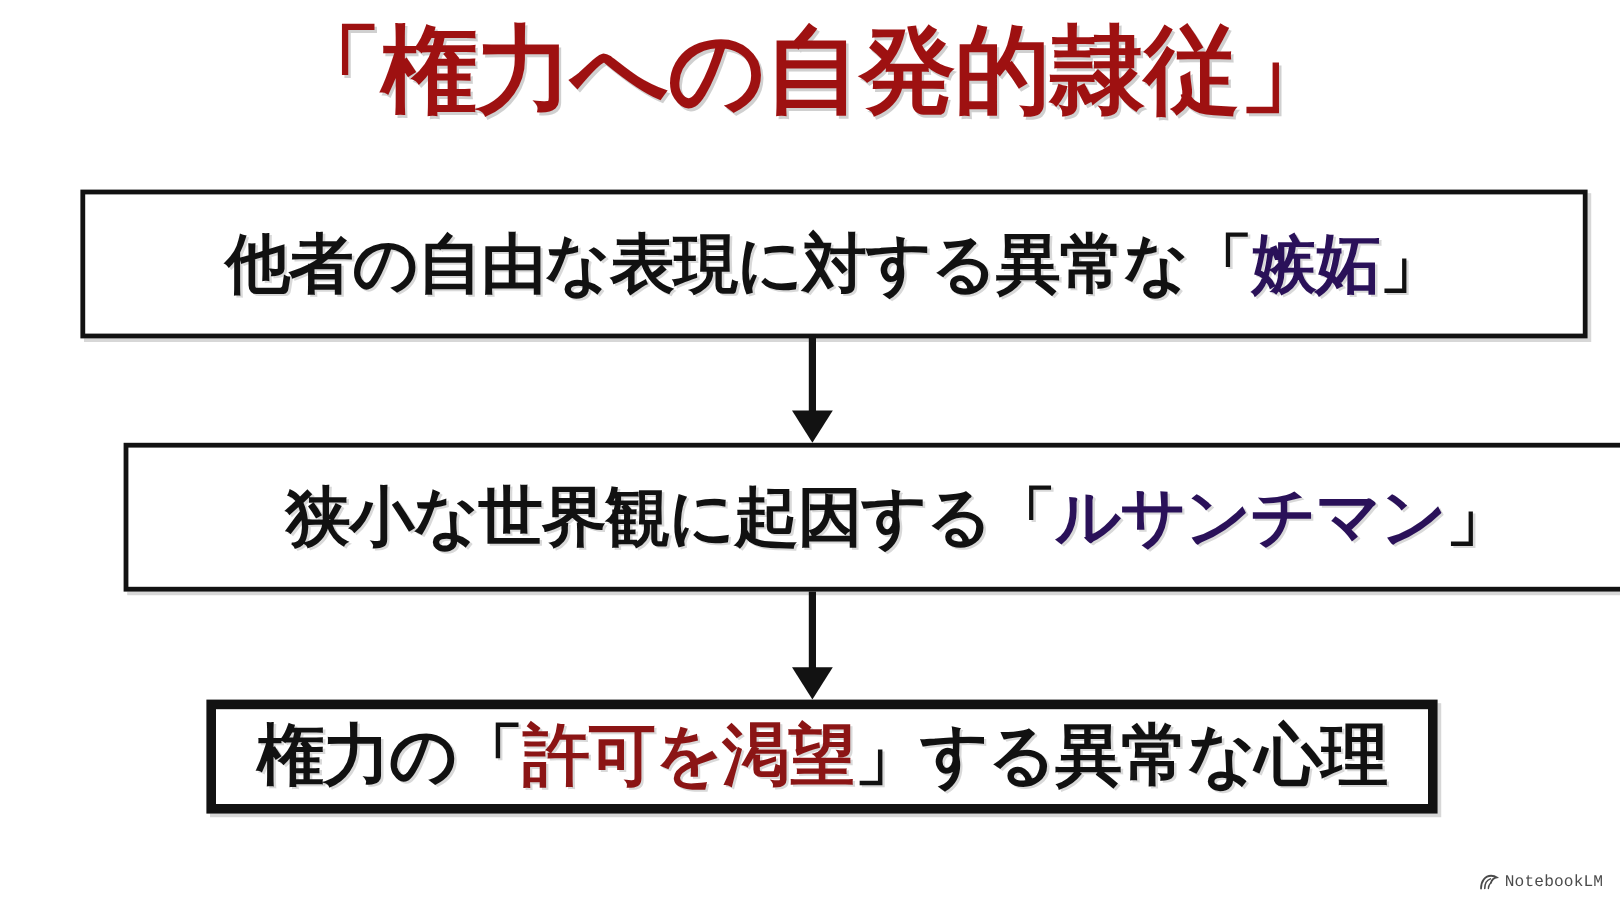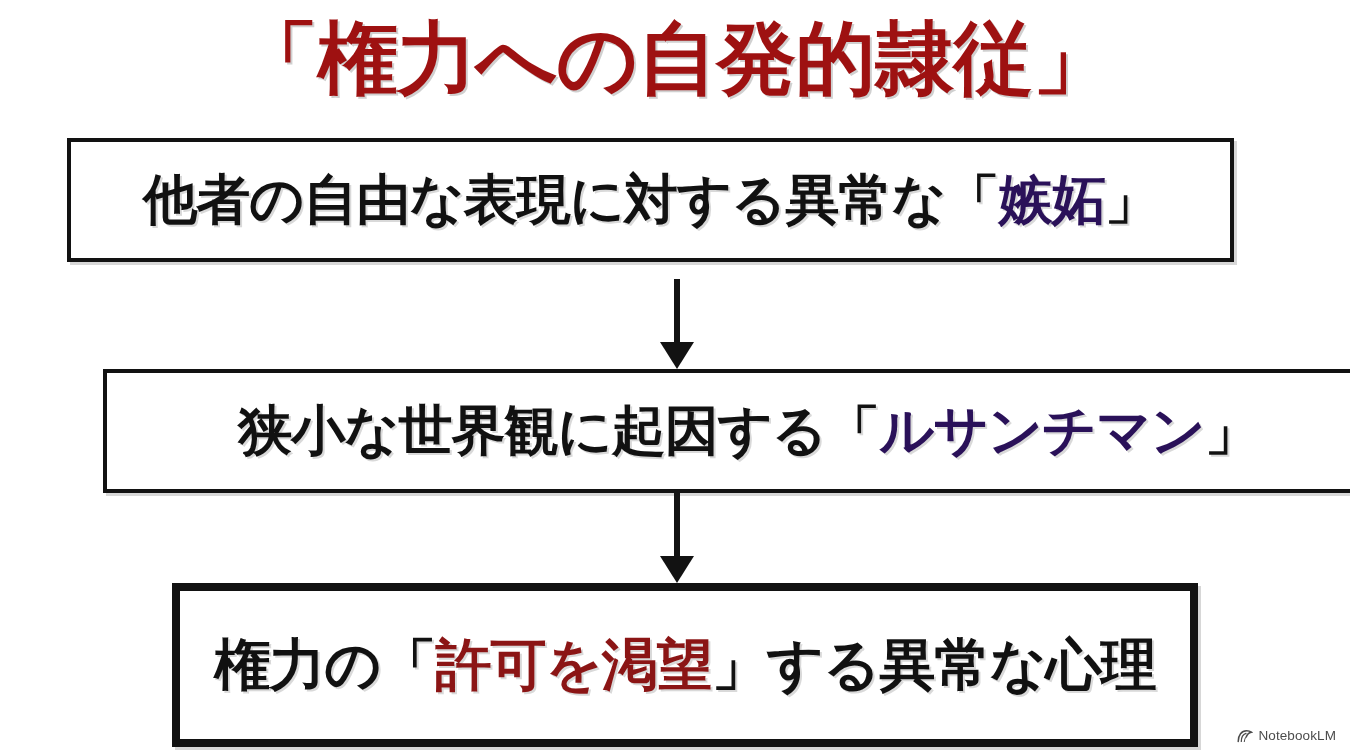--- a/index.html
+++ b/index.html
@@ -56,24 +56,24 @@
     font-weight: 700;
     color: #111111;
     white-space: nowrap;
     letter-spacing: -1px;
     text-shadow: 2px 2px 0 rgba(170,170,170,0.45);
   }
   .node .label .hl-purple { color: #2a1159; }
   .node .label .hl-red    { color: #8b1515; }
   .node .label .brk       { color: #111111; }
 
-  #node-1 { left: 67px;  top: 138px; width: 1167px; height: 124px; }
+  #node-1 { left: 67px;  top: 158px; width: 1256px; height: 124px; }
   #node-2 { left: 103px; top: 369px; width: 1290px; height: 124px; }
   #node-3 {
-    left: 172px; top: 583px; width: 1026px; height: 164px;
+    left: 172px; top: 583px; width: 1026px; height: 95px;
     border-width: 8px;
   }
   #node-3 .label { font-size: 56px; }
 
   
   .arrow {
     position: absolute;
     width: 40px;
     display: flex;
     flex-direction: column;
@@ -94,26 +94,26 @@
   }
   #arrow-1 { left: 657px; top: 279px; height: 90px; }
   #arrow-2 { left: 657px; top: 493px; height: 90px; }
 
   
   .watermark {
     position: absolute;
     right: 14px;
     bottom: 10px;
     display: flex;
-    align-items: center;
+    align-items: flex-start;
     gap: 5px;
     color: #3c3c3c;
     font-size: 13.5px;
     letter-spacing: 0.1px;
-    font-family: Liberation Sans, sans-serif;
+    font-family: Liberation Mono, monospace;
     opacity: 0.92;
   }
   .watermark svg { display: block; }
 </style>
 </head>
 <body>
 
 <div class="slide">
 
   <div class="title">「権力への自発的隷従」</div>

